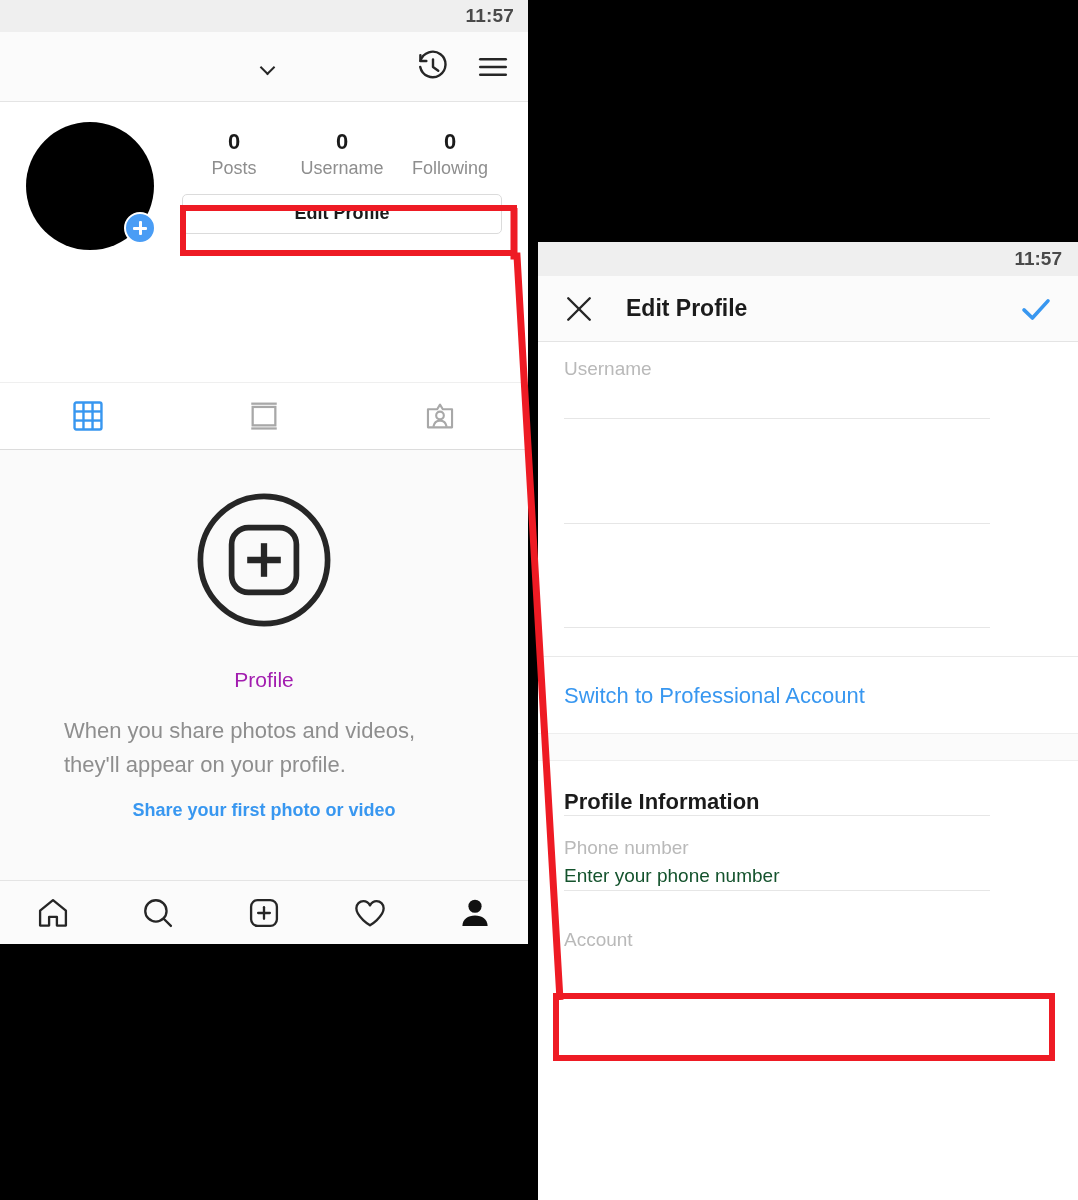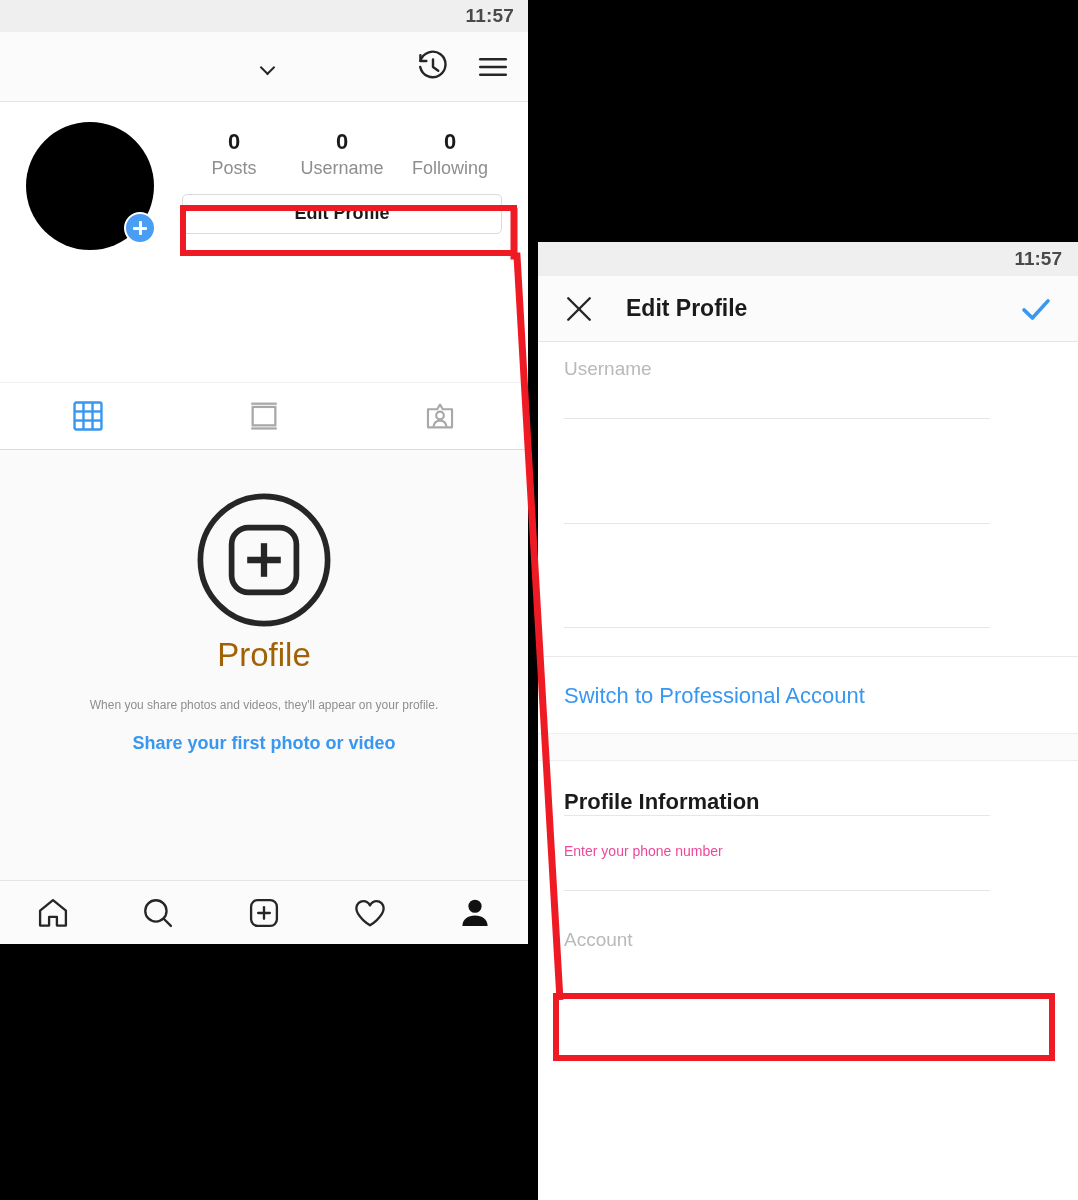--- a/index.html
+++ b/index.html
@@ -194,28 +194,29 @@
     width: 528px;
     height: 430px;
     background: #fafafa;
     display: flex;
     flex-direction: column;
     align-items: center;
     padding-top: 38px;
     box-sizing: border-box;
   }
   .empty-title {
-    font-size: 33px;
-    color: #a16207;
+    font-size: 21px;
+    color: #a21caf;
+    margin-top: 32px;
     font-weight: normal;
   }
   .empty-desc {
-    font-size: 12px;
+    font-size: 22px;
     color: #8e8e8e;
-    text-align: right;
+    text-align: left;
     line-height: 1.55;
     margin-top: 22px;
     max-width: 400px;
   }
   .empty-link {
     font-size: 18px;
     font-weight: bold;
     color: #3897f0;
     margin-top: 18px;
     cursor: pointer;
@@ -294,22 +295,22 @@
     position: relative;
     padding: 0 26px;
     box-sizing: border-box;
   }
   .field-label {
     font-size: 19px;
     color: #b9b9b9;
     padding-top: 16px;
   }
   .field-placeholder {
-    font-size: 14px;
-    color: #ec4899;
+    font-size: 19px;
+    color: #14532d;
     padding-top: 6px;
   }
   .field-underline {
     height: 1px;
     background: #e6e6e6;
     margin-left: 26px;
     margin-right: 88px;
   }
   .section-gap {
     height: 26px;
@@ -532,20 +533,21 @@
 
     <div class="pro-link">Switch to Professional Account</div>
 
     <div class="section-gap"></div>
 
     <div class="section-title">Profile Information</div>
 
     <div class="field-underline"></div>
 
     <div class="field-row" style="height:74px;padding-top:21px">
+      <div class="field-label" style="padding-top:0">Phone number</div>
       <div class="field-placeholder">Enter your phone number</div>
     </div>
     <div class="field-underline"></div>
 
     <div class="field-row" style="height:80px;padding-top:38px">
       <div class="field-label" style="padding-top:0">Account</div>
     </div>
 
   </div>
 </div>

